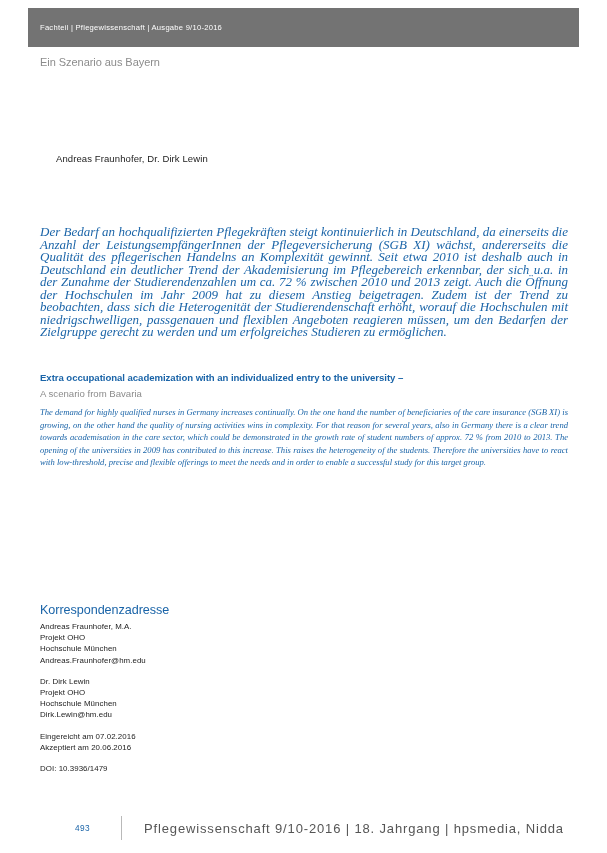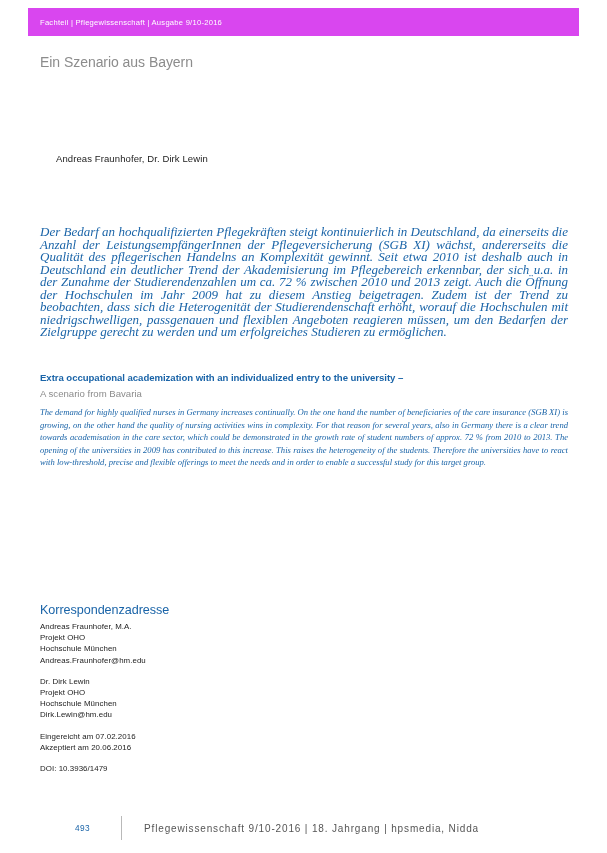--- a/index.html
+++ b/index.html
@@ -20,22 +20,22 @@
     inset: 0;
     background: #ffffff;
   }
 
   
   .header-bar {
     position: absolute;
     left: 28px;
     top: 8px;
     width: 551px;
-    height: 28px;
-    background: #d946ef;
+    height: 39px;
+    background: #737373;
     display: flex;
     align-items: center;
   }
   .header-bar-inner {
     padding-left: 12px;
     font-size: 7.6px;
     letter-spacing: 0.25px;
     color: #ffffff;
     white-space: nowrap;
     font-family: "Liberation Sans", sans-serif;
@@ -49,21 +49,21 @@
     width: 470px;
   }
   .title-main {
     font-size: 20.5px;
     line-height: 26px;
     color: #1a64a8;
     font-weight: 400;
     letter-spacing: -0.1px;
   }
   .title-sub {
-    font-size: 14px;
+    font-size: 11px;
     line-height: 22px;
     color: #8c8c8c;
     font-weight: 400;
     margin-top: 3px;
     letter-spacing: -0.05px;
   }
 
   .authors {
     position: absolute;
     left: 40px;
@@ -164,21 +164,21 @@
     letter-spacing: 0.4px;
     margin-left: 47px;
   }
   .footer-rule {
     width: 1px;
     align-self: stretch;
     background: #b9b9b9;
     margin-right: 22px;
   }
   .footer-text {
-    font-size: 10px;
+    font-size: 13px;
     color: #555555;
     letter-spacing: 0.85px;
     white-space: nowrap;
   }
 </style>
 </head>
 <body>
 
 <div class="page">
 

